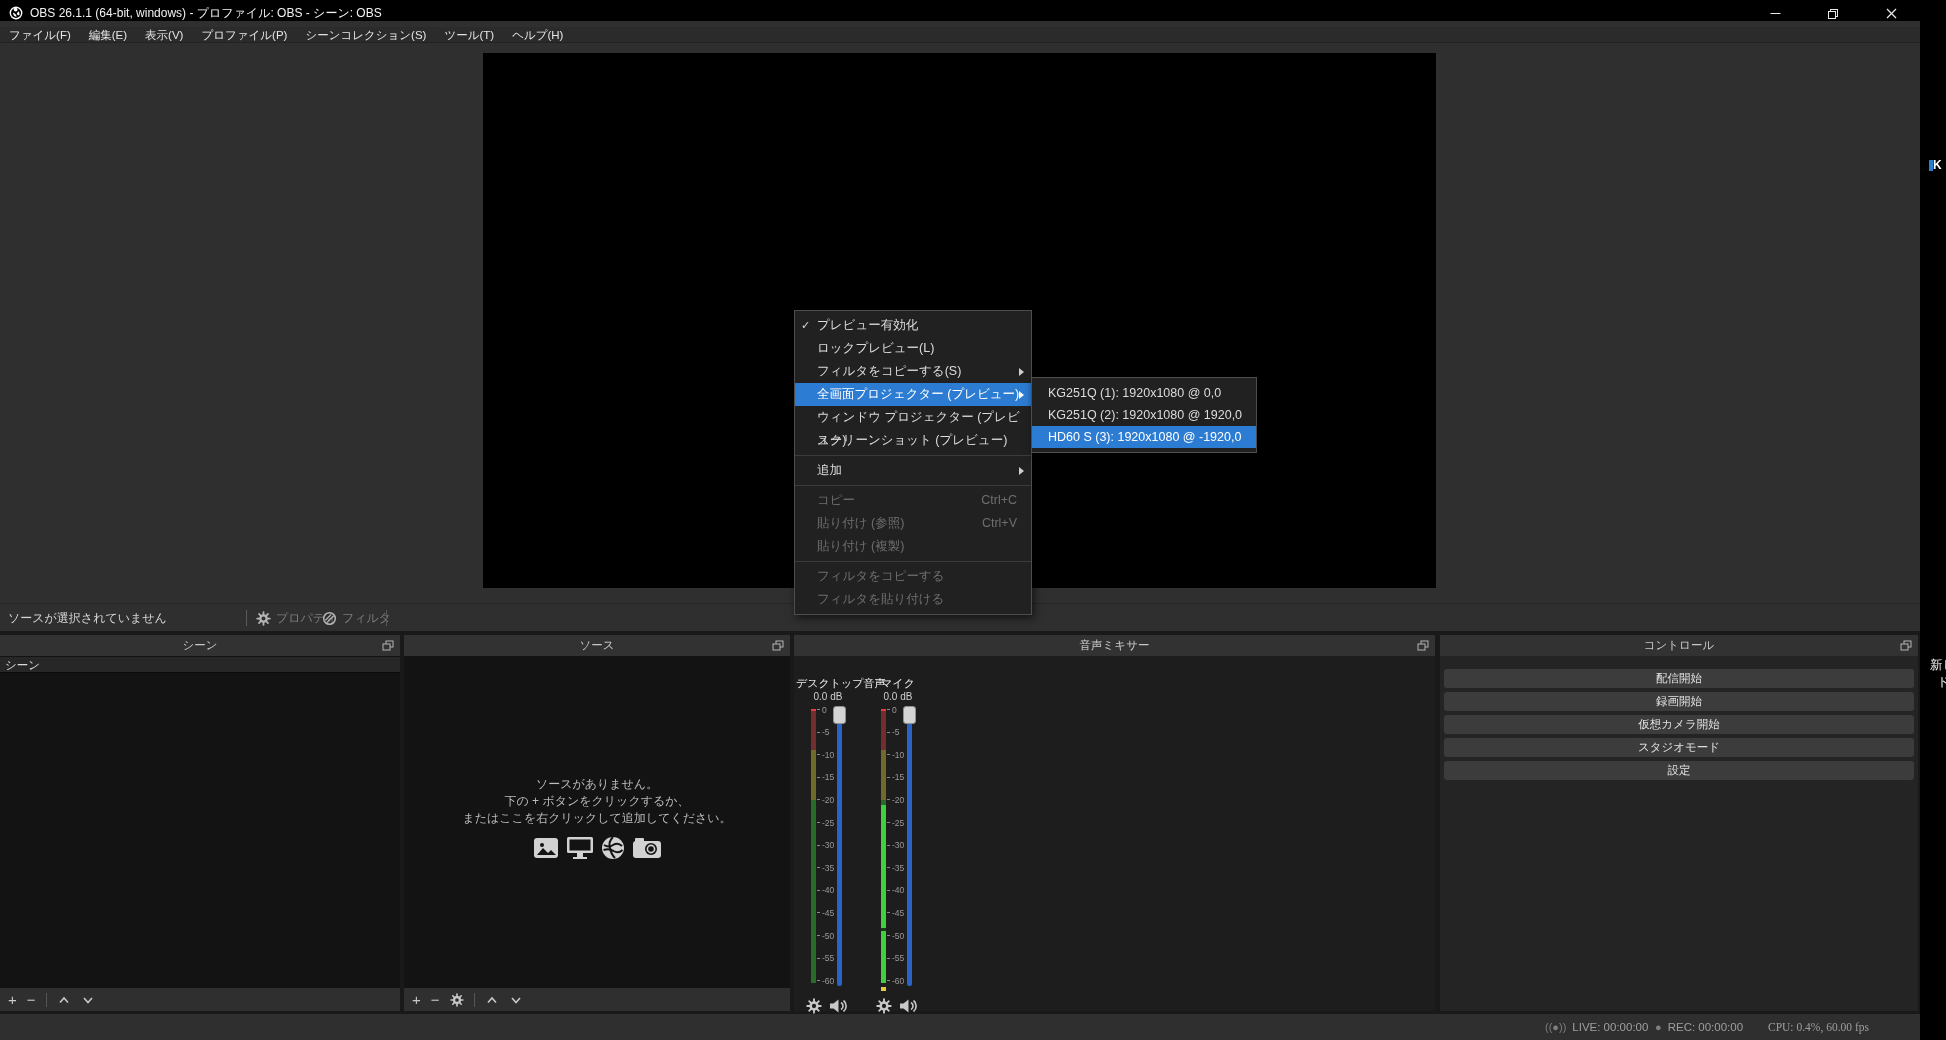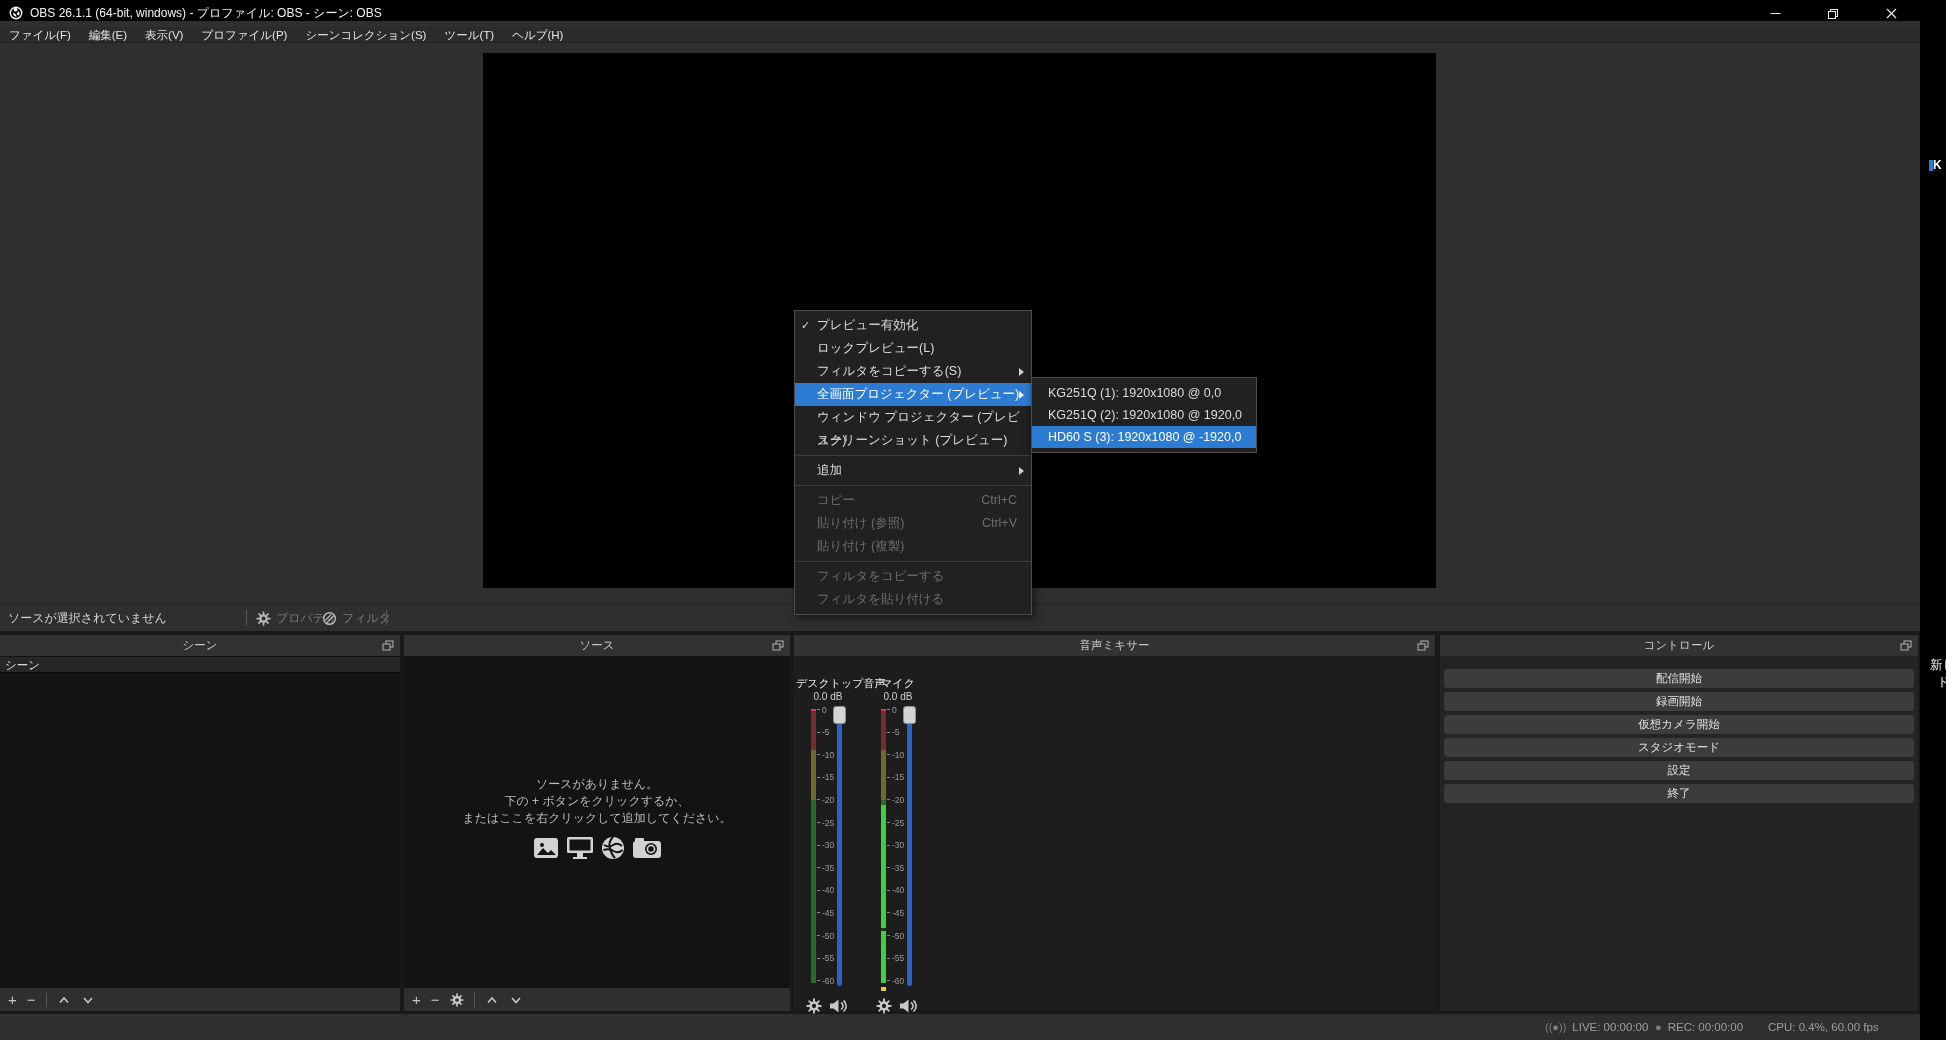--- a/index.html
+++ b/index.html
@@ -77,21 +77,21 @@
   .mixer-scroll .thumb { position:absolute; left:0; top:0; height:7px; width:96%; background:#4f4f4f; border-radius:3px; }
 
   
   #panel-controls .panel-body { bottom:0; background:#242424; padding:3px 4px; }
   .ctl-btn { width:100%; height:19px; margin-top:4px; background:#3c3c3c; border-radius:3px; color:#e2e2e2; font-size:11.5px; text-align:center; line-height:19px; }
   .ctl-btn:first-child { margin-top:10px; }
 
   
   .statusbar { position:absolute; left:0; top:1014px; width:1920px; height:26px; background:#2f2f2f; font-size:11.5px; color:#9e9e9e; }
   .sb-item { position:absolute; top:0; line-height:26px; display:flex; align-items:center; gap:6px; }
-  .sb-live { left:1545px; } .sb-rec { left:1655px; } .sb-cpu { left:1768px; }
+  .sb-live { left:1545px; } .sb-rec { left:1655px; } .sb-cpu { left:1768px;font-family:Liberation Serif, serif; }
   .sb-ico { color:#7e7e7e; font-size:11px; }
 
   
   .ctx-menu { position:absolute; left:794px; top:310px; width:238px; background:#212121; border:1px solid #4d4d4d; box-shadow:2px 3px 8px rgba(0,0,0,.6); padding:3px 0; z-index:50; }
   .ctx-item { position:relative; height:23px; line-height:23px; font-size:12.5px; color:#dcdcdc; padding-left:22px; display:flex; }
   .ctx-item .check { position:absolute; left:6px; top:0; font-size:11px; }
   .ctx-item .shortcut { margin-left:auto; padding-right:14px; }
   .ctx-item.disabled { color:#6e6e6e; }
   .ctx-item.active { background:#2d7cd3; color:#fff; }
   .ctx-sep { border-top:1px solid #3c3c3c; margin:3px 0; }
@@ -463,21 +463,20 @@
               <rect x="1" y="4" width="7" height="6" fill="#323232" stroke="#b4b4b4"></rect>
             </svg>
           </span>
         </div>
         <div class="panel-body">
           <div class="ctl-btn">配信開始</div>
           <div class="ctl-btn">録画開始</div>
           <div class="ctl-btn">仮想カメラ開始</div>
           <div class="ctl-btn">スタジオモード</div>
           <div class="ctl-btn">設定</div>
-          <div class="ctl-btn">終了</div>
         </div>
       </div>
     </div>
 
     <div class="statusbar">
       <div class="sb-item sb-live">
         <span class="sb-ico">((●))</span>
         <span>LIVE: 00:00:00</span>
       </div>
       <div class="sb-item sb-rec">

